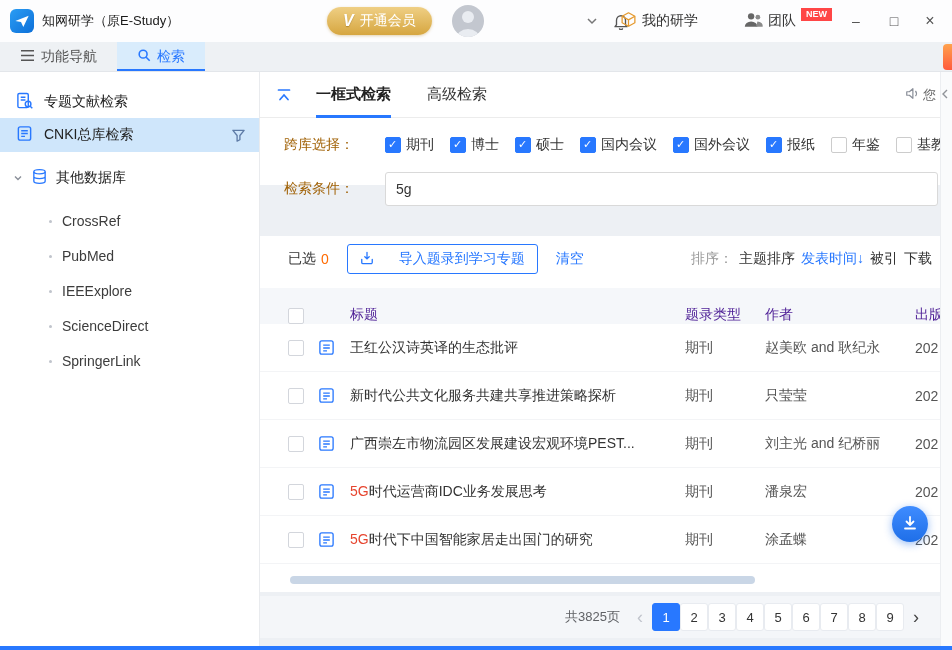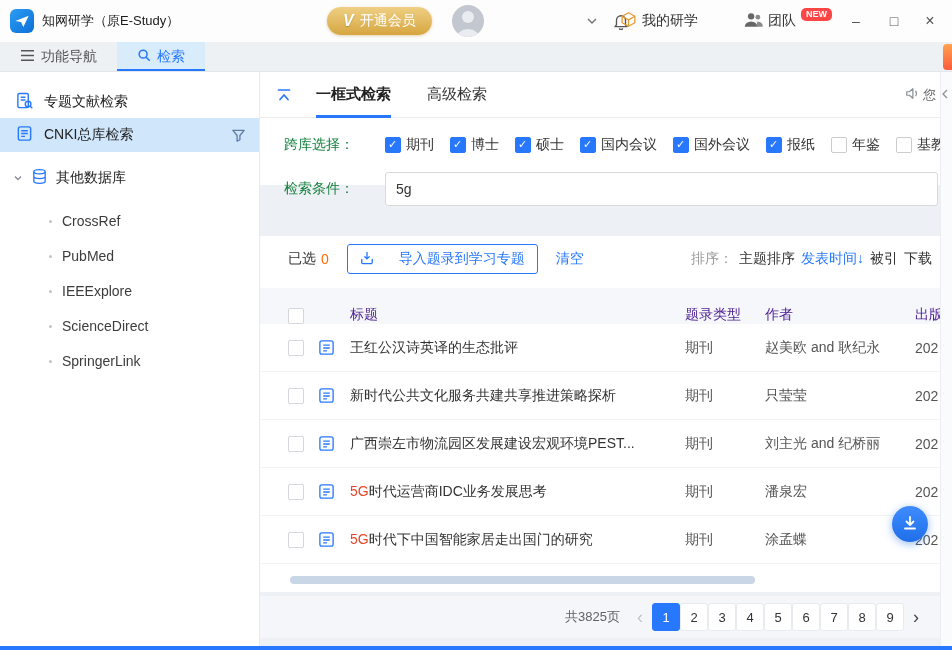--- a/index.html
+++ b/index.html
@@ -18,21 +18,21 @@
   .vip-v { font-style:italic; font-weight:bold; font-size:16px; color:#fff; text-shadow:0 1px 1px rgba(120,80,0,.4); }
   .avatar { position:absolute; left:452px; top:5px; width:32px; height:32px; border-radius:50%;
             background:#c3c7cf; overflow:hidden; }
   .tb-ic { position:absolute; top:13px; display:flex; align-items:center; }
   .tb-chevron { left:586px; top:16px; }
   .tb-bell { left:612px; top:12px; }
   .tb-group { position:absolute; top:10px; height:22px; display:flex; align-items:center; gap:5px; color:#333; font-size:14px; }
   .g-mystudy { left:620px; }
   .g-team { left:744px; }
   .new-badge { background:#ff4646; color:#fff; font-size:9px; font-weight:bold; line-height:13px;
-               padding:0 5px; border-radius:5px; transform:translateY(-7px); }
+               padding:0 5px; border-radius:0; transform:translateY(-7px); }
   .win-btn { position:absolute; top:11px; width:24px; height:20px; text-align:center; color:#555; font-size:14px; line-height:20px; }
   .win-min { right:84px; } .win-max { right:46px; } .win-close { right:10px; font-size:16px; }
 
   
   .tabbar { position:absolute; left:0; top:42px; width:952px; height:30px; background:#eef1f4;
             border-bottom:1px solid #e3e6ea; display:flex; }
   .tab { display:flex; align-items:center; gap:6px; padding:0 20px; font-size:14px; color:#555; }
   .tab.active { background:#d9ecfc; color:#2878ff; box-shadow:inset 0 -2px 0 #2878ff; }
 
   
@@ -58,21 +58,21 @@
   
   .search-panel { position:absolute; left:260px; top:72px; width:680px; height:113px; background:#fff; }
   .sp-tabs { position:relative; height:46px; border-bottom:1px solid #ececec; display:flex; align-items:center; }
   .collapse-wrap { margin-left:16px; display:flex; align-items:center; }
   .sp-tab { position:relative; height:46px; display:flex; align-items:center; font-size:15px; color:#222; font-weight:bold; margin-left:24px; }
   .sp-tab.active::after { content:""; position:absolute; left:0; right:0; bottom:0; height:3px; background:#2878ff; }
   .sp-tab.inactive { font-weight:normal; color:#333; margin-left:36px; }
   .notice { margin-left:auto; margin-right:4px; display:flex; align-items:center; gap:4px; color:#666; font-size:13px; white-space:nowrap; overflow:hidden; }
   .form-row { display:flex; align-items:center; margin-top:12px; padding-left:24px; height:30px; }
   .form-row.cond { height:34px; }
-  .form-label { width:101px; flex:none; color:#15803d; }
+  .form-label { width:101px; flex:none; color:#a16207; }
   .checks { flex:1; display:flex; align-items:center; gap:16px; overflow:hidden; white-space:nowrap; }
   .chk { display:flex; align-items:center; gap:5px; color:#333; flex:none; }
   .box { width:16px; height:16px; border:1px solid #ccc; border-radius:2px; background:#fff; position:relative; flex:none; }
   .chk.checked .box { background:#2878ff; border-color:#2878ff; }
   .chk.checked .box::after { content:"✓"; position:absolute; left:2px; top:0px; color:#fff; font-size:11px; font-weight:bold; }
   .cond-input { flex:1; height:34px; margin-right:2px; border:1px solid #d9d9d9; border-radius:3px;
                 padding:0 10px; font-size:14px; color:#333; font-family:inherit; outline:none; }
 
   
   .results-panel { position:absolute; left:260px; top:236px; width:680px; height:356px; background:#fff; }

